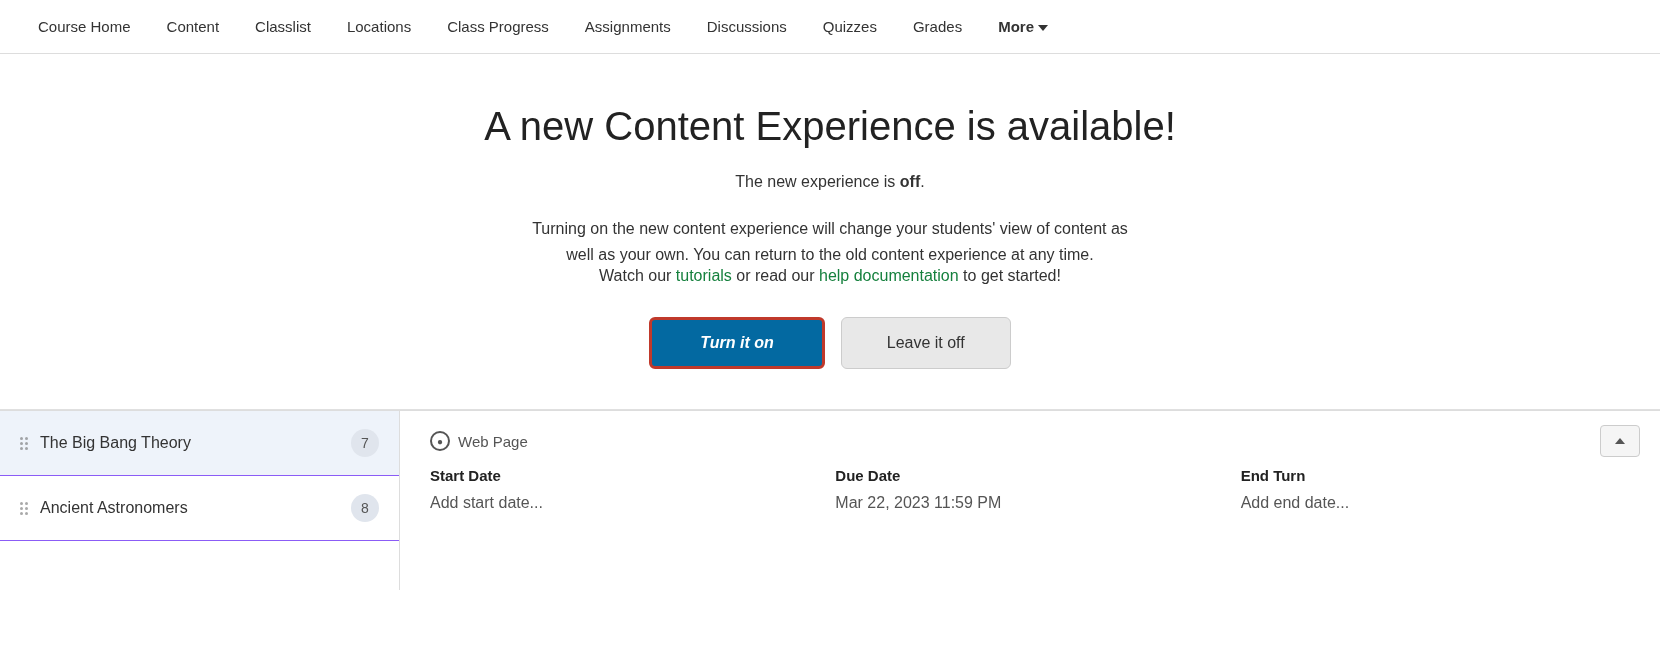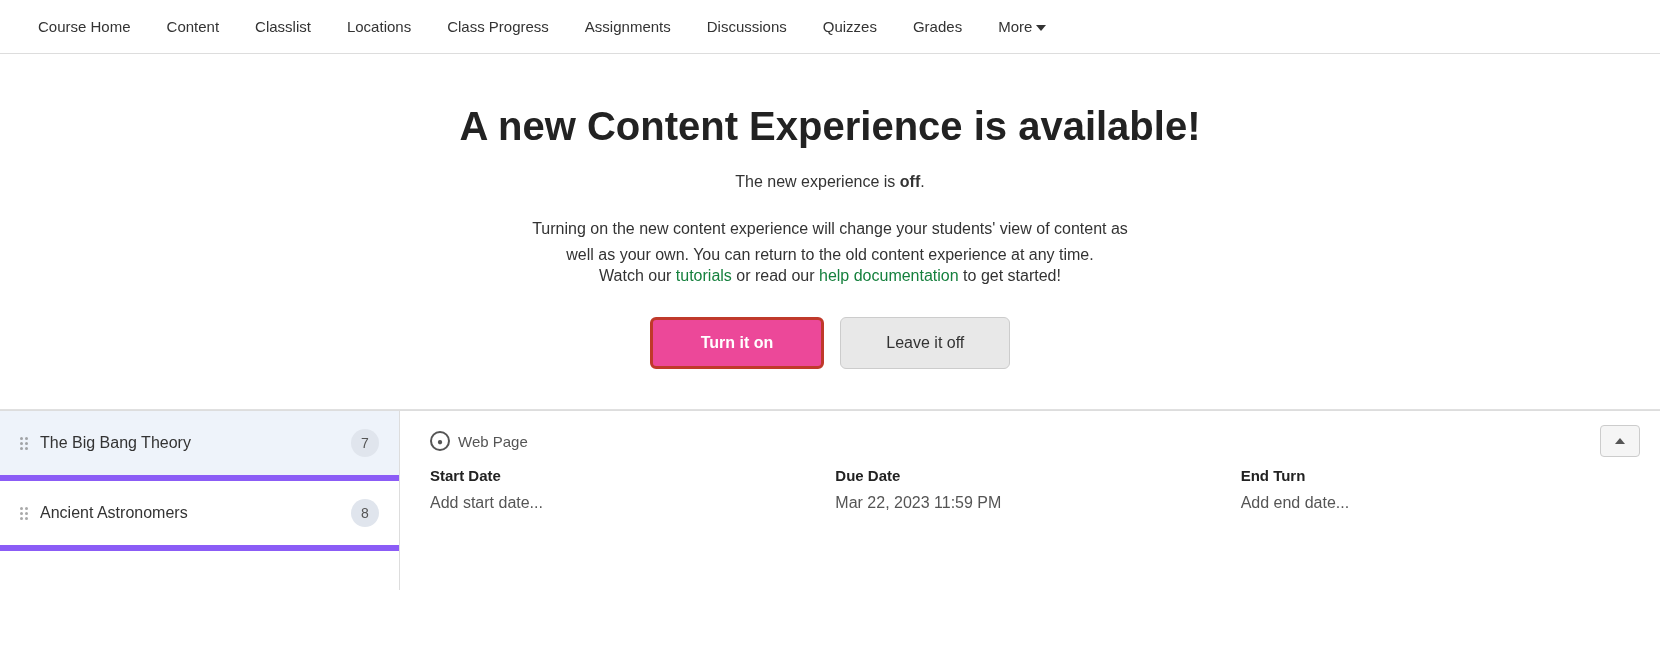--- a/index.html
+++ b/index.html
@@ -22,41 +22,42 @@
       font-size: 15px;
       color: #333;
       cursor: pointer;
       white-space: nowrap;
       text-decoration: none;
     }
     .nav-more {
       display: flex;
       align-items: center;
       gap: 4px;
+      font-weight: bold;
     }
     .chevron-down {
       display: inline-block;
       width: 0;
       height: 0;
       border-left: 5px solid transparent;
       border-right: 5px solid transparent;
       border-top: 6px solid #333;
       margin-top: 2px;
     }
 
     
     .modal-overlay {
       background: rgba(255,255,255,0.97);
       padding: 50px 20px 40px;
       text-align: center;
       border-bottom: 1px solid #e0e0e0;
     }
     .modal-title {
       font-size: 40px;
-      font-weight: 700;
+      font-weight: 400;
       color: #222;
       margin-bottom: 24px;
     }
     .modal-status {
       font-size: 16px;
       color: #333;
       margin-bottom: 25px;
     }
     .modal-status strong { font-weight: 700; }
     .modal-desc {
@@ -74,29 +75,30 @@
     .modal-links a {
       color: #15803d;
       text-decoration: none;
     }
     .modal-buttons {
       display: flex;
       justify-content: center;
       gap: 16px;
     }
     .btn-turn-on {
-      background: #ec4899;
+      background: #0369a1;
       color: #fff;
       border: 3px solid #c0392b;
       border-radius: 6px;
       padding: 14px 48px;
       font-size: 16px;
       font-weight: 600;
       cursor: pointer;
       min-width: 170px;
+      font-style: italic;
     }
     .btn-leave-off {
       background: #e8e8e8;
       color: #333;
       border: 1px solid #ccc;
       border-radius: 6px;
       padding: 0 40px;
       font-size: 16px;
       font-weight: 500;
       cursor: pointer;
@@ -112,21 +114,21 @@
     .sidebar {
       width: 400px;
       border-right: 1px solid #ddd;
       background: #fff;
       padding: 0;
     }
     .sidebar-item {
       display: flex;
       align-items: center;
       padding: 18px 20px;
-      border-bottom: 6px solid #8b5cf6;
+      border-bottom: 1px solid #8b5cf6;
       cursor: pointer;
       gap: 12px;
     }
     .sidebar-item:first-child { background: #eef3fa; }
     .drag-icon {
       display: flex;
       flex-direction: column;
       gap: 2px;
       opacity: 0.5;
     }

